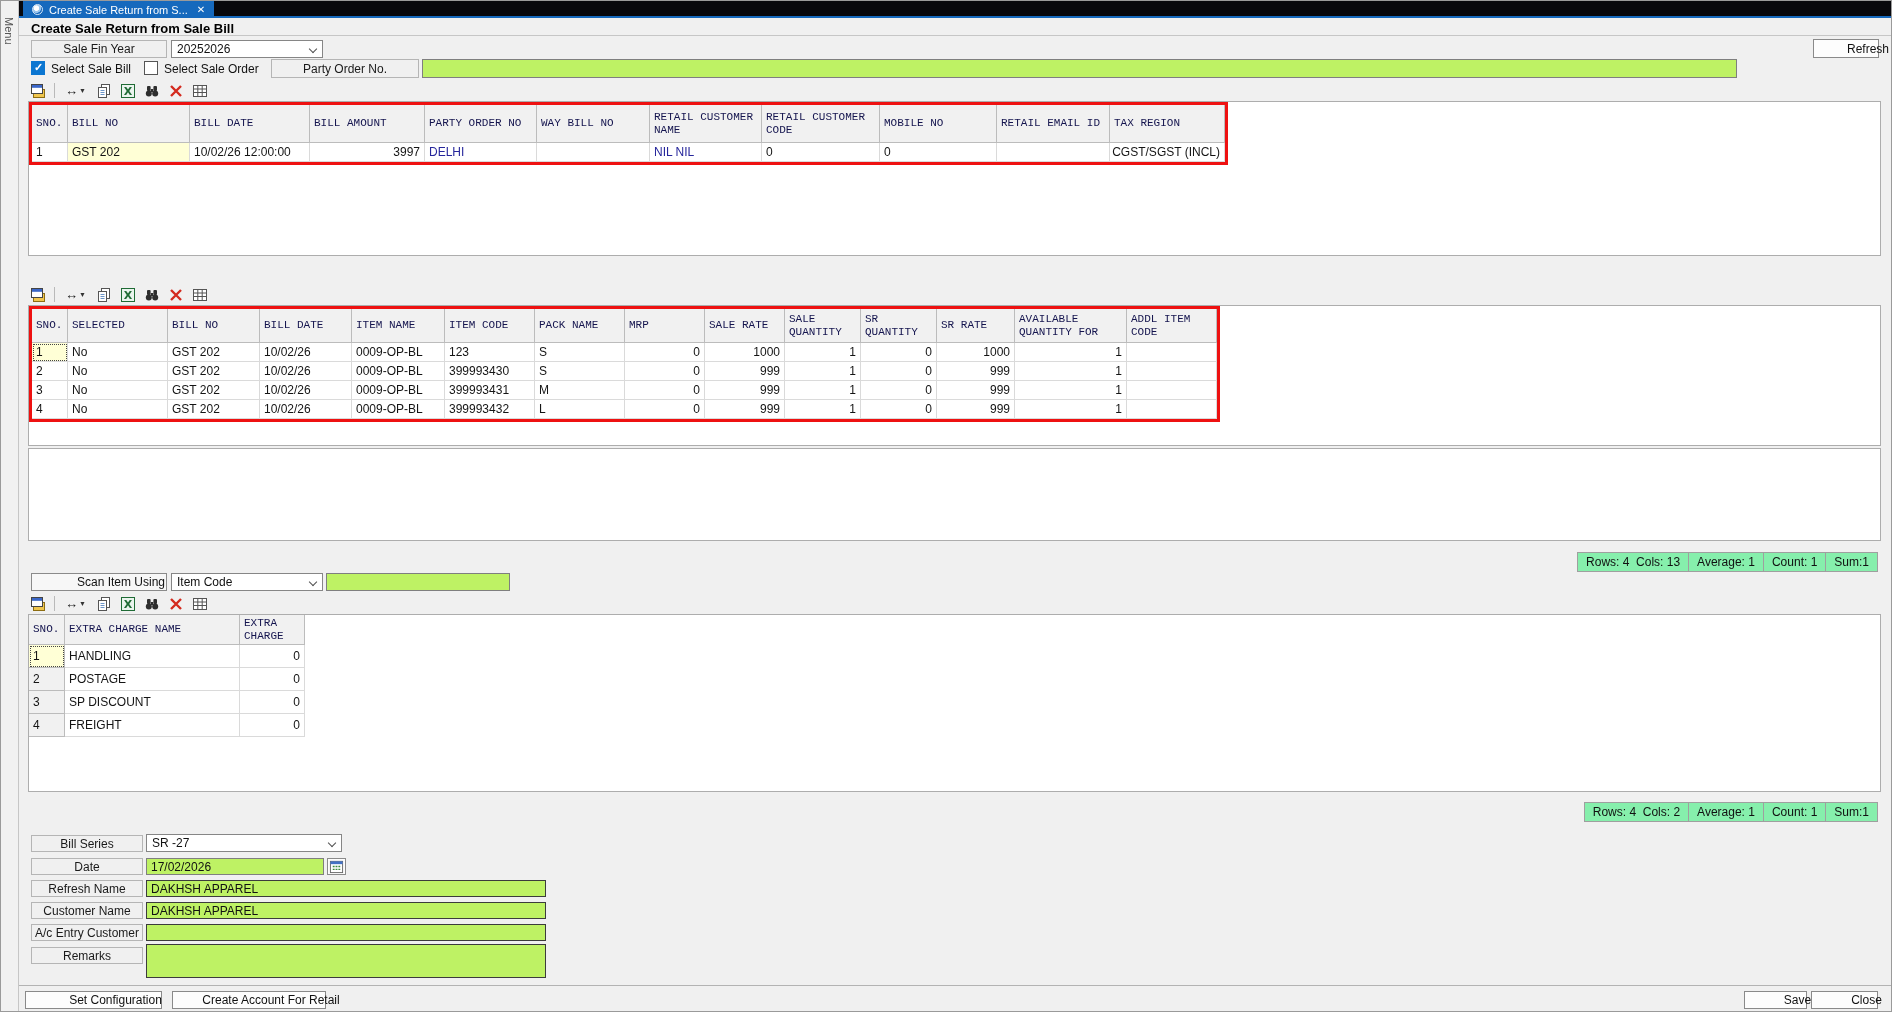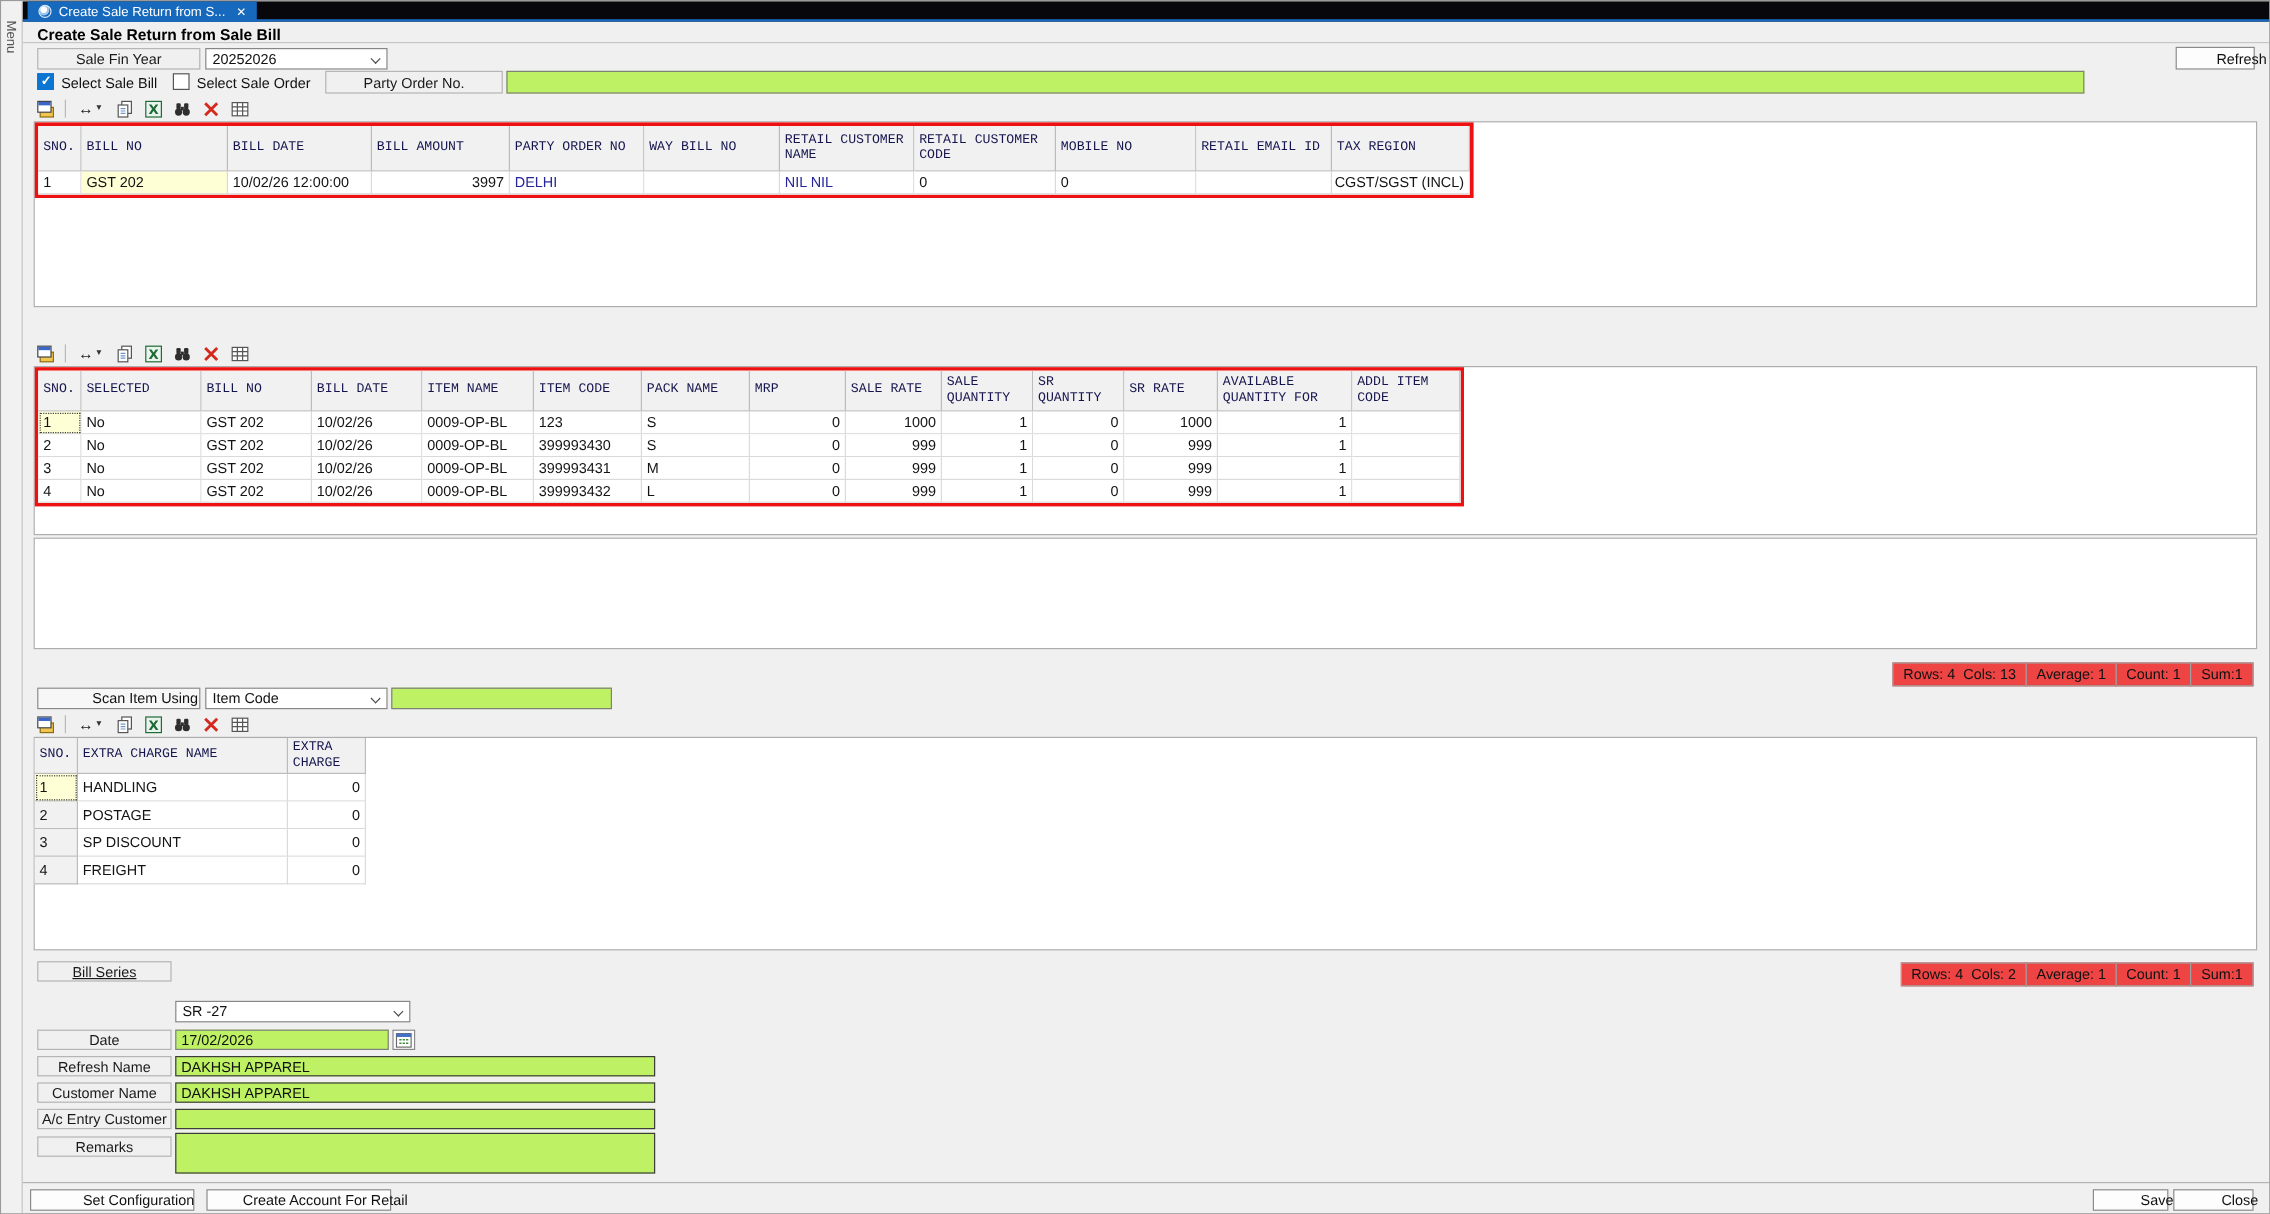--- a/index.html
+++ b/index.html
@@ -63,30 +63,30 @@
   .g-dcell{border-right:1px solid #dadada;border-bottom:1px solid #dadada;font-size:12px;color:#141414;background:#fff;}
   .grid1 .g-hcell{height:38px;} .grid1 .g-dcell{height:19px;}
   .grid2 .g-hcell{height:34px;} .grid2 .g-dcell{height:19px;}
   .grid3 .g-hcell{height:30px;} .grid3 .g-dcell{height:23px;}
   .g-rowheader{background:#f1f1f1 !important;border-right:1px solid #bcbcbc;border-bottom:1px solid #bcbcbc;}
   .g-focus{background:#ffffd6 !important;outline:1px dotted #444;outline-offset:-2px;}
 
   
   .stats{position:absolute;display:flex;}
   .st1{top:551px;right:13px;} .st2{top:801px;right:13px;}
-  .stat-box{background:#ef4444;border:1px solid #9f9f9f;font-size:12px;color:#111;padding:0 8px;margin-left:-1px;white-space:pre;display:flex;align-items:center;height:20px;}
+  .stat-box{background:#86efac;border:1px solid #9f9f9f;font-size:12px;color:#111;padding:0 8px;margin-left:-1px;white-space:pre;display:flex;align-items:center;height:20px;}
 
   
   .scan-btn{left:30px;top:572px;width:136px;height:18px;background:#f7f7f7;}
   .scan-combo{left:170px;top:572px;width:152px;height:18px;}
   .scan-input{left:325px;top:572px;width:184px;height:18px;}
 
   
   .f-lbl{width:112px;height:17px;left:30px;}
-  .fl-series{top:800px;text-decoration:underline;} .fl-date{top:857px;} .fl-account{top:879px;}
+  .fl-series{top:834px;} .fl-date{top:857px;} .fl-account{top:879px;}
   .fl-customer{top:901px;} .fl-ace{top:923px;} .fl-remarks{top:946px;}
   .f-series-combo{left:145px;top:833px;width:196px;height:18px;}
   .f-date-input{left:145px;top:857px;width:178px;height:17px;}
   .f-cal-btn{left:326px;top:857px;width:19px;height:17px;padding:0;}
   .f-acc-input{left:145px;top:879px;width:400px;height:17px;}
   .f-cust-input{left:145px;top:901px;width:400px;height:17px;}
   .f-ace-input{left:145px;top:923px;width:400px;height:17px;}
   .f-remarks-input{left:145px;top:943px;width:400px;height:34px;}
 
   

